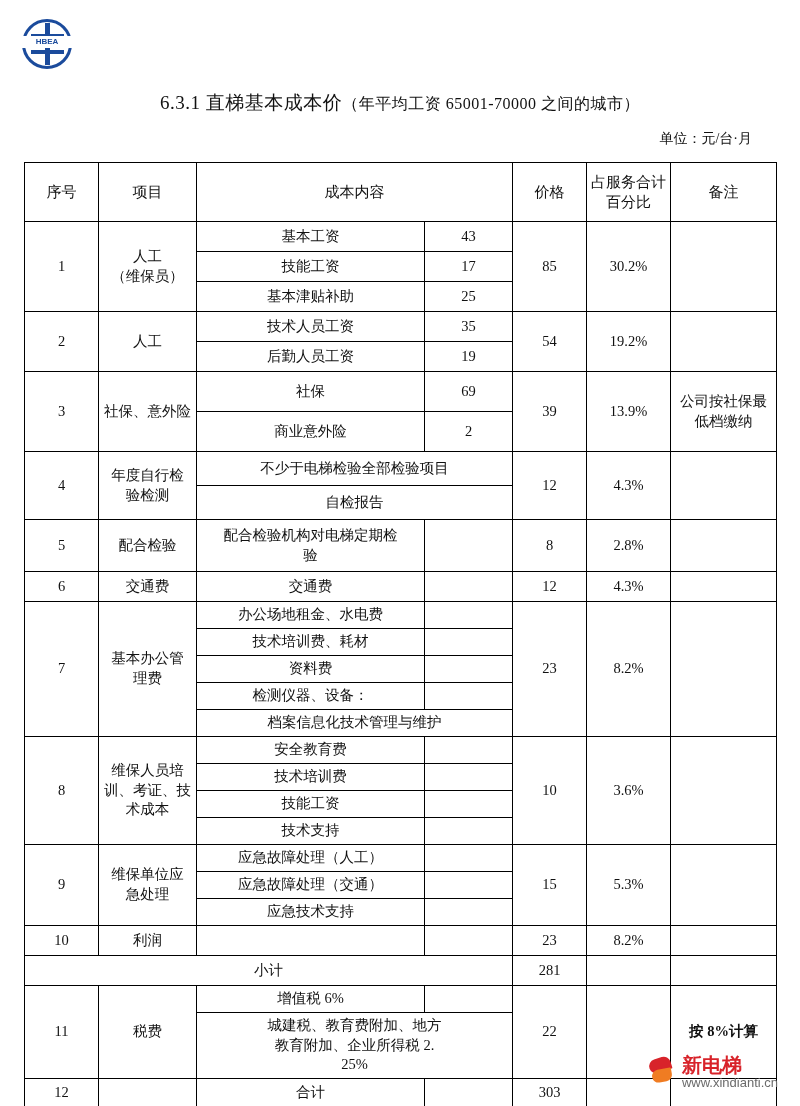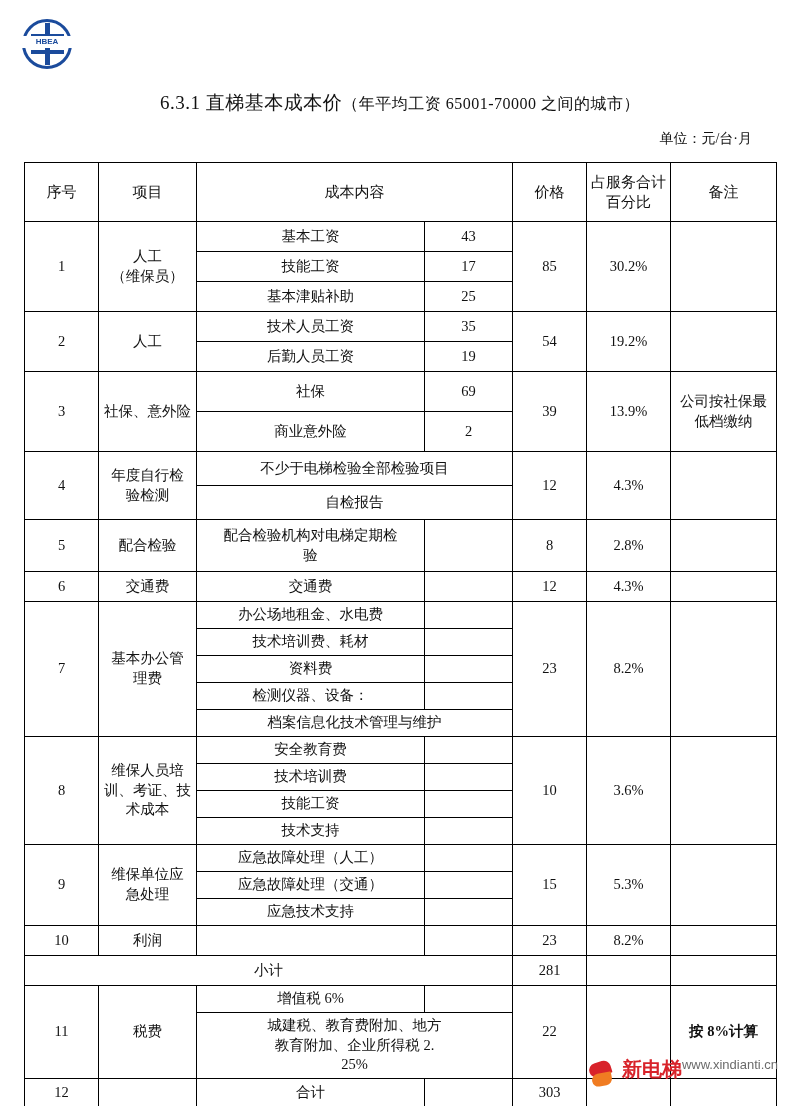--- a/index.html
+++ b/index.html
@@ -178,21 +178,21 @@
   .wm-logo .leafB {
     position: absolute;
     left: 6px; top: 13px;
     width: 20px; height: 13px;
     background: #f07c22;
     border-radius: 12px 2px 12px 12px;
     transform: rotate(-10deg);
   }
   .wm-texts {
     display: flex;
-    flex-direction: row;
+    flex-direction: column;
   }
   .wm-cn {
     font-size: 20px;
     font-weight: bold;
     color: #d8232a;
     line-height: 22px;
     font-family: "Liberation Sans", sans-serif;
   }
   .wm-url {
     font-size: 13px;

